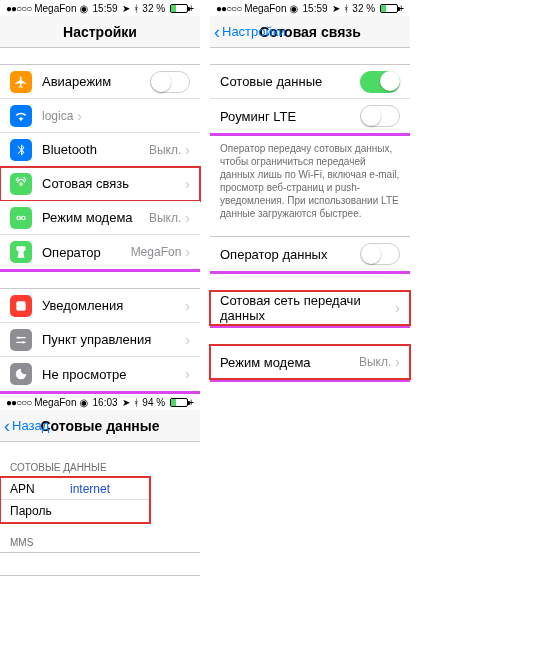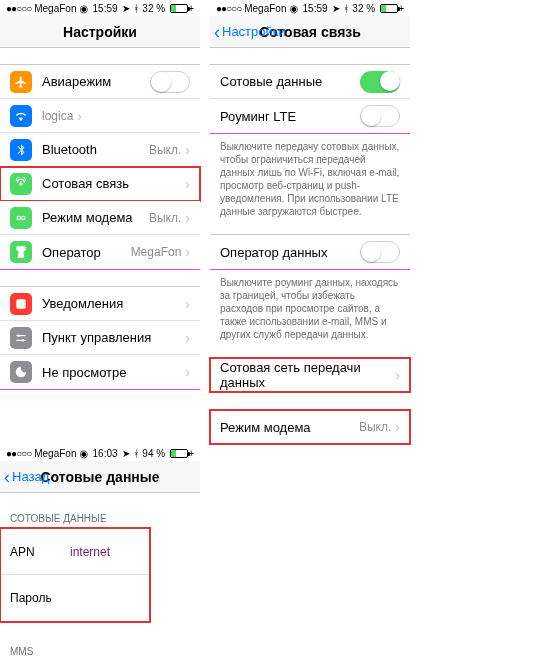--- a/index.html
+++ b/index.html
@@ -17,44 +17,44 @@
   .batt-outline { width: 18px; height: 9px; border: 1px solid #000; border-radius: 2px; position: relative; margin-left: 2px; }
   .batt-outline::after { content: ""; position: absolute; right: -3px; top: 2px; width: 2px; height: 4px; background: #000; border-radius: 0 1px 1px 0; }
   .batt-fill { position: absolute; left: 0; top: 0; bottom: 0; width: 32%; background: #4cd964; }
 
   .navbar { display: flex; align-items: center; justify-content: center; position: relative; height: 32px; border-bottom: 1px solid #c8c7cc; background: #f7f7f7; }
   .navbar .title { font-weight: 600; font-size: 14px; }
   .navbar .back { position: absolute; left: 4px; display: flex; align-items: center; color: #007aff; font-size: 13px; }
   .navbar .back .chev { font-size: 18px; line-height: 1; margin-right: 2px; }
 
   .group { margin-top: 16px; }
-  .list { background: #a16207; border-top: 1px solid #c8c7cc; border-bottom: 1px solid #d946ef; }
+  .list { background: #a16207; border-top: 1px solid #c8c7cc; border-bottom: 3px solid #d946ef; }
   .row { display: flex; align-items: center; height: 34px; padding: 0 10px; border-bottom: 1px solid #e0e0e0; position: relative; background: #fff; }
   .row:last-child { border-bottom: none; }
   .row .icon { width: 22px; height: 22px; border-radius: 5px; margin-right: 10px; display: flex; align-items: center; justify-content: center; flex-shrink: 0; }
   .row .icon svg { width: 14px; height: 14px; fill: #fff; }
   .row .label { flex: 1; color: #000; font-size: 13px; }
   .row .value { color: #8e8e93; font-size: 12px; margin-right: 4px; }
   .row .chevron { color: #c7c7cc; font-size: 14px; }
   .row.highlight { outline: 2px solid #d33; outline-offset: -1px; }
 
   .toggle { width: 40px; height: 22px; border-radius: 11px; position: relative; }
   .toggle.off { background: #fff; border: 1px solid #d0d0d0; }
   .toggle.on { background: #4cd964; }
   .toggle .knob { width: 20px; height: 20px; background: #fff; border-radius: 50%; position: absolute; top: 0; box-shadow: 0 1px 2px rgba(0,0,0,0.3); }
   .toggle.off .knob { left: 0; }
   .toggle.on .knob { right: 0; }
 
   .footer-note { font-size: 10px; color: #6d6d72; padding: 6px 10px 0 10px; line-height: 1.3; }
   .section-header { font-size: 10px; color: #6d6d72; padding: 6px 10px 4px; text-transform: uppercase; }
 
-  .form-row { display: flex; align-items: center; height: 46px; padding: 9px 10px; border-bottom: 1px solid #e0e0e0; background: #fff; font-size: 12px; }
+  .form-row { display: flex; align-items: center; height: 22px; padding: 9px 10px; border-bottom: 1px solid #e0e0e0; background: #fff; font-size: 12px; }
   .form-row:last-child { border-bottom: none; }
   .form-row .flabel { width: 100px; color: #000; }
-  .form-row .fvalue { color: #701a75; }
+  .form-row .fvalue { color: #1d4ed8; }
   .form-box.highlight { outline: 2px solid #d33; outline-offset: -1px; }
   .form-box { border-top: 1px solid #c8c7cc; border-bottom: 1px solid #c8c7cc; }
 </style>
 </head>
 <body>
 
 <div class="screens">
 
 <div class="phone left">
   <div class="statusbar">
@@ -210,33 +210,32 @@
               <div class="knob"></div>
             </div>
       </div>
       <div class="row">
         <span class="label">Роуминг LTE</span>
         <div class="toggle off">
               <div class="knob"></div>
             </div>
       </div>
     </div>
-    <div class="footer-note">Выключите передачу сотовых данных, чтобы ограничиться передачей данных лишь по Wi-Fi, включая e-mail, просмотр веб-страниц и push-уведомления. При использовании LTE данные загружаются быстрее.</div>
+    <div class="footer-note">Оператор передачу сотовых данных, чтобы ограничиться передачей данных лишь по Wi-Fi, включая e-mail, просмотр веб-страниц и push-уведомления. При использовании LTE данные загружаются быстрее.</div>
   </div>
 
   <div class="group">
     <div class="list">
       <div class="row">
         <span class="label">Оператор данных</span>
         <div class="toggle off">
               <div class="knob"></div>
             </div>
       </div>
     </div>
-    <div class="footer-note">Выключите роуминг данных, находясь за границей, чтобы избежать расходов при просмотре сайтов, а также использовании e-mail, MMS и других служб передачи данных.</div>
   </div>
 
   <div class="group">
     <div class="list">
       <div class="row highlight">
         <span class="label">Сотовая сеть передачи данных</span>
         <span class="chevron">›</span>
       </div>
     </div>
   </div>
@@ -282,21 +281,21 @@
     <div class="form-row">
       <span class="flabel" style="width:60px;">APN</span>
       <span class="fvalue">internet</span>
     </div>
     <div class="form-row">
       <span class="flabel">Пароль</span>
       <span class="fvalue"></span>
     </div>
   </div>
 
-  <div class="section-header" style="margin-top:18px;">MMS</div>
+  <div class="section-header" style="margin-top:8px;">MMS</div>
   <div class="form-box">
     <div class="form-row">
       
       
     </div>
 
   </div>
 </div>
 
 </div>

